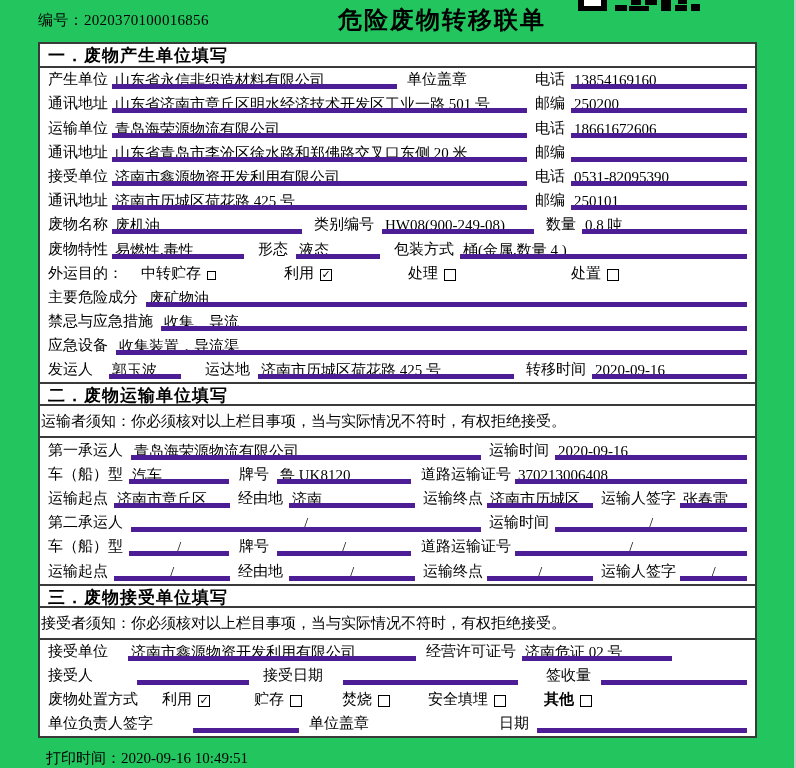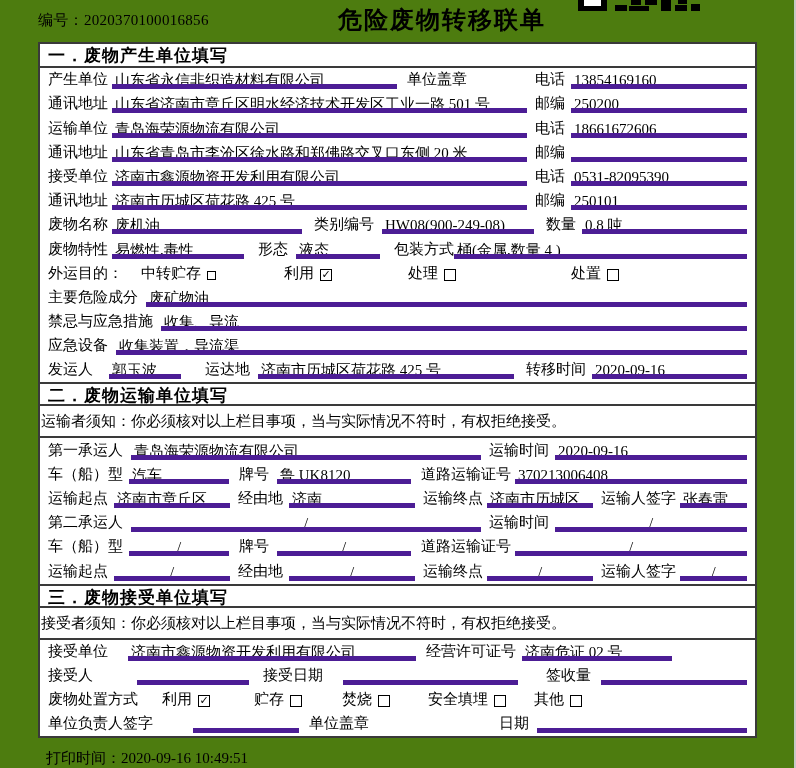--- a/index.html
+++ b/index.html
@@ -2,21 +2,21 @@
 <html><head>
 <meta charset="utf-8">
 <style>
   * { margin:0; padding:0; box-sizing:border-box; }
   html,body { background:#ffffff; }
   body {
     width:796px; height:768px; overflow:hidden;
     font-family:"Liberation Serif","DejaVu Serif",serif;
     color:#000;
   }
-  .page { position:relative; width:796px; height:768px; background:#4d7c0f; }
+  .page { position:relative; width:796px; height:768px; background:#22c55e; }
   .page-edge { position:absolute; right:0; top:0; width:2px; height:100%; background:#c9c9c9; }
 
   .doc-no { position:absolute; left:38px; top:11px; font-size:15px; letter-spacing:.3px; }
   .title  { position:absolute; left:0; top:4px; width:100%; padding-left:88px;
             text-align:center; font-size:24px; font-weight:bold; letter-spacing:2px; }
   .qr { position:absolute; top:0; right:96px; width:122px; height:11px; }
 
   .form { position:absolute; left:38px; top:42px; width:719px; border:2px solid #3a3a3a; background:#fff; }
 
   .sec-h { font-size:17px; font-weight:bold; letter-spacing:1px;
@@ -131,21 +131,21 @@
       <span class="lb" style="margin-left:12px;">数量</span>
       <span class="u grow" style="margin-left:6px;">0.8 吨</span>
     </div>
 
     <div class="row">
       <span class="lb">废物特性</span>
       <span class="u" style="width:132px;margin-left:4px;">易燃性,毒性</span>
       <span class="lb" style="margin-left:14px;">形态</span>
       <span class="u" style="width:84px;margin-left:8px;">液态</span>
       <span class="lb" style="margin-left:14px;">包装方式</span>
-      <span class="u grow" style="font-family:Liberation Serif, serif;">桶(金属,数量 4 )</span>
+      <span class="u grow" style="margin-left:6px;font-family:Liberation Serif, serif;">桶(金属,数量 4 )</span>
     </div>
 
     <div class="row">
       <span class="lb">外运目的：</span>
       <span class="lb" style="margin-left:18px;">中转贮存</span>
       <span class="cb sm"><span></span></span>
       <span class="lb" style="margin-left:68px;">利用</span>
       <span class="cb"><span>✓</span></span>
       <span class="lb" style="margin-left:76px;">处理</span>
       <span class="cb"><span></span></span>
@@ -256,21 +256,21 @@
     <div class="row">
       <span class="lb">废物处置方式</span>
       <span class="lb" style="margin-left:24px;">利用</span>
       <span class="cb"><span>✓</span></span>
       <span class="lb" style="margin-left:44px;">贮存</span>
       <span class="cb"><span></span></span>
       <span class="lb" style="margin-left:40px;">焚烧</span>
       <span class="cb"><span></span></span>
       <span class="lb" style="margin-left:38px;">安全填埋</span>
       <span class="cb"><span></span></span>
-      <span class="lb" style="margin-left:28px;">其他</span>
+      <span class="lb" style="margin-left:38px;font-weight:bold;">其他</span>
       <span class="cb"><span></span></span>
     </div>
 
     <div class="row">
       <span class="lb">单位负责人签字</span>
       <span class="u" style="width:106px;margin-left:40px;"></span>
       <span class="lb" style="margin-left:10px;">单位盖章</span>
       <span class="lb" style="margin-left:130px;">日期</span>
       <span class="u grow" style="margin-left:8px;"></span>
     </div>

